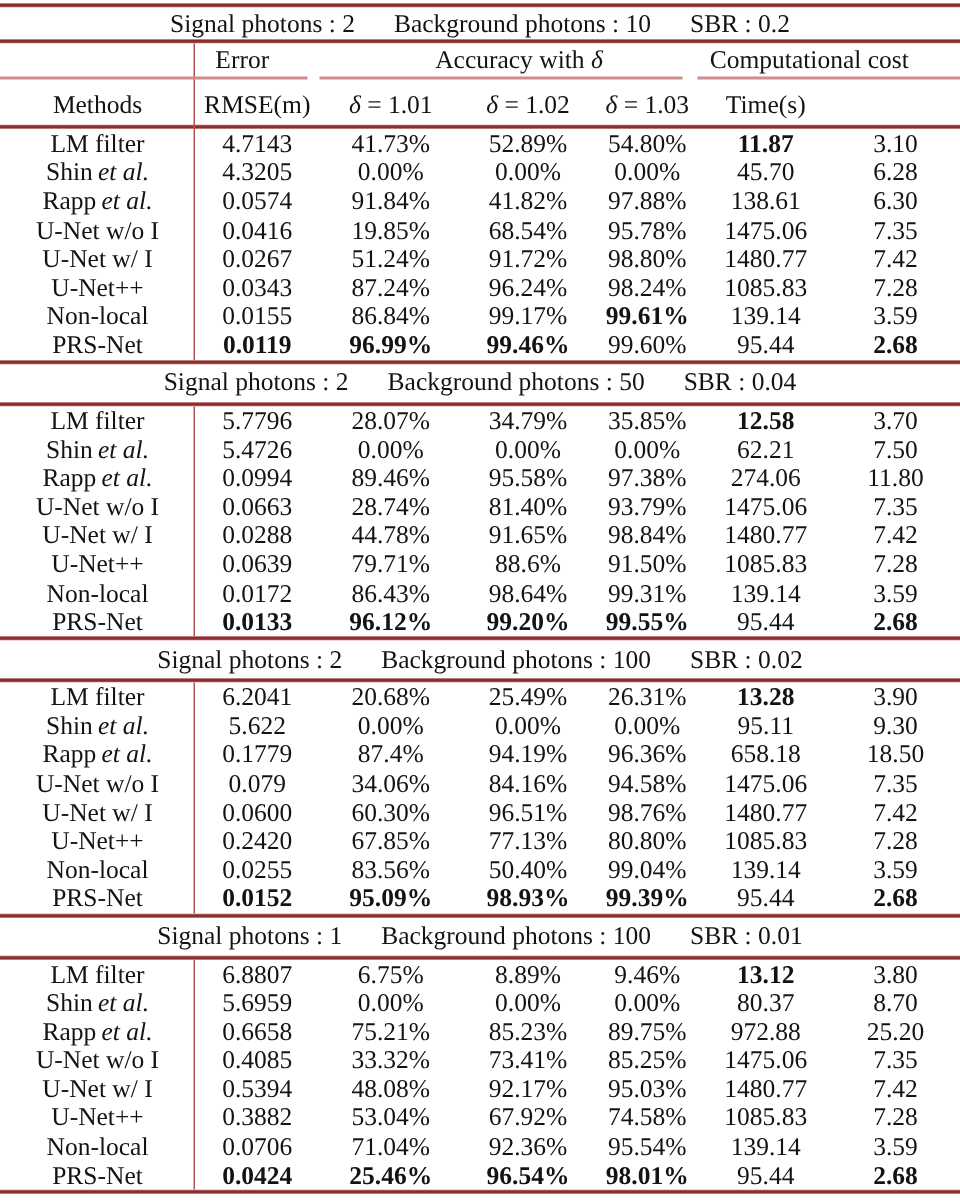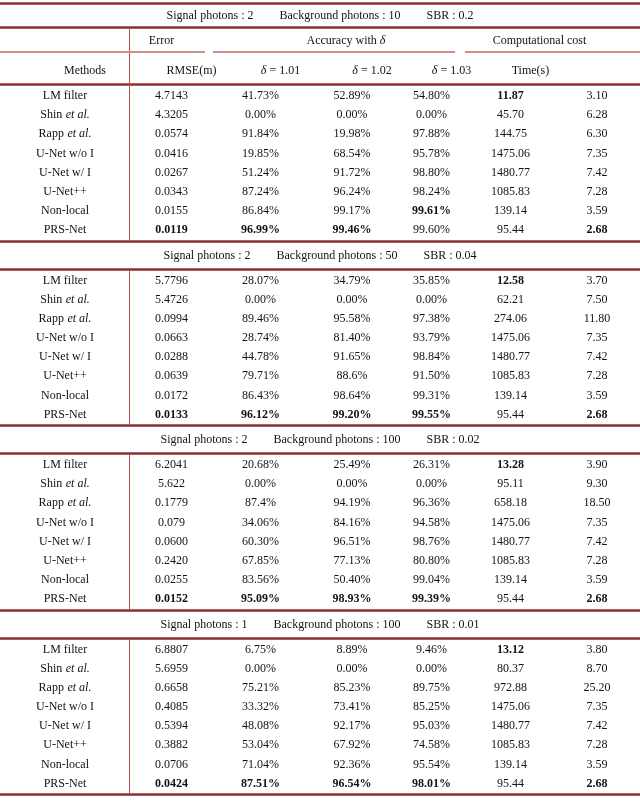--- a/index.html
+++ b/index.html
@@ -1,39 +1,39 @@
 <!DOCTYPE html>
 <html><head>
 <meta charset="utf-8">
 <style>
   html,body{margin:0;padding:0;background:#ffffff;}
   .sheet{
     width:640px;height:801px;box-sizing:border-box;padding-top:2px;
     background:#ffffff;color:#131313;overflow:hidden;
     font-family:"Liberation Serif","DejaVu Serif",serif;
-    font-size:12px;position:relative;
+    font-size:17px;position:relative;
   }
   .rule{height:3px;background:linear-gradient(180deg,#d8abab,#8a2f2f 30%,#8a2f2f 72%,#d8abab);}
   .caption{display:flex;justify-content:center;align-items:center;gap:26px;white-space:nowrap;}
   .cap-first{height:21px;}
   .cap{height:25px;}
   .region{position:relative;}
   .vline{position:absolute;left:129px;top:0;bottom:0;width:1px;background:#b5524f;}
   .gh-row{position:relative;height:22px;}
   .gh{position:absolute;top:0;line-height:22px;text-align:center;white-space:nowrap;}
   .gh1{left:120px;width:83px;}
   .gh2{left:225px;width:242px;}
   .gh3{left:452px;width:175px;}
   .cmid-row{position:relative;height:2px;margin-bottom:4px;}
   .cm{position:absolute;top:0;height:2px;background:#cf8e8d;}
   .cm1{left:0;width:205px;}
   .cm2{left:213px;width:242px;}
   .cm3{left:465px;width:175px;}
   .grid{display:grid;grid-template-columns:130px 83px 95px 88px 71px 87px 86px;}
-  .chead{height:26px;line-height:26px;margin-left:20px;}
+  .chead{height:26px;line-height:26px;}
   .chead .cell{text-align:center;white-space:nowrap;}
   .trow{height:19.2px;line-height:19.2px;}
   .cell{text-align:center;white-space:nowrap;overflow:visible;}
   .b{font-weight:bold;}
   .sym{font-style:italic;}
   .m-suffix{font-style:italic;margin-left:3.5px;font-family:Liberation Serif, serif;}
   .m-suffix:empty{display:none;}
 </style>
 </head>
 <body>
@@ -89,23 +89,23 @@
     <div class="cell c-val">0.00%</div>
     <div class="cell c-val">0.00%</div>
     <div class="cell c-val">0.00%</div>
     <div class="cell c-val">45.70</div>
     <div class="cell c-val">6.28</div>
   </div>
         <div class="grid trow">
     <div class="cell c-method"><span class="m-name">Rapp</span><span class="m-suffix">et al.</span></div>
     <div class="cell c-val">0.0574</div>
     <div class="cell c-val">91.84%</div>
-    <div class="cell c-val">19.98%</div>
+    <div class="cell c-val">41.82%</div>
     <div class="cell c-val">97.88%</div>
-    <div class="cell c-val">144.75</div>
+    <div class="cell c-val">138.61</div>
     <div class="cell c-val">6.30</div>
   </div>
         <div class="grid trow">
     <div class="cell c-method"><span class="m-name">U-Net w/o I</span></div>
     <div class="cell c-val">0.0416</div>
     <div class="cell c-val">19.85%</div>
     <div class="cell c-val">68.54%</div>
     <div class="cell c-val">95.78%</div>
     <div class="cell c-val">1475.06</div>
     <div class="cell c-val">7.35</div>
@@ -388,21 +388,21 @@
     <div class="cell c-val">0.0706</div>
     <div class="cell c-val">71.04%</div>
     <div class="cell c-val">92.36%</div>
     <div class="cell c-val">95.54%</div>
     <div class="cell c-val">139.14</div>
     <div class="cell c-val">3.59</div>
   </div>
         <div class="grid trow">
     <div class="cell c-method"><span class="m-name">PRS-Net</span></div>
     <div class="cell c-val b">0.0424</div>
-    <div class="cell c-val b">87.51%</div>
+    <div class="cell c-val b">25.46%</div>
     <div class="cell c-val b">96.54%</div>
     <div class="cell c-val b">98.01%</div>
     <div class="cell c-val">95.44</div>
     <div class="cell c-val b">2.68</div>
   </div>
       </div>
   </div>
   <div class="rule"></div>
 
 </div>

